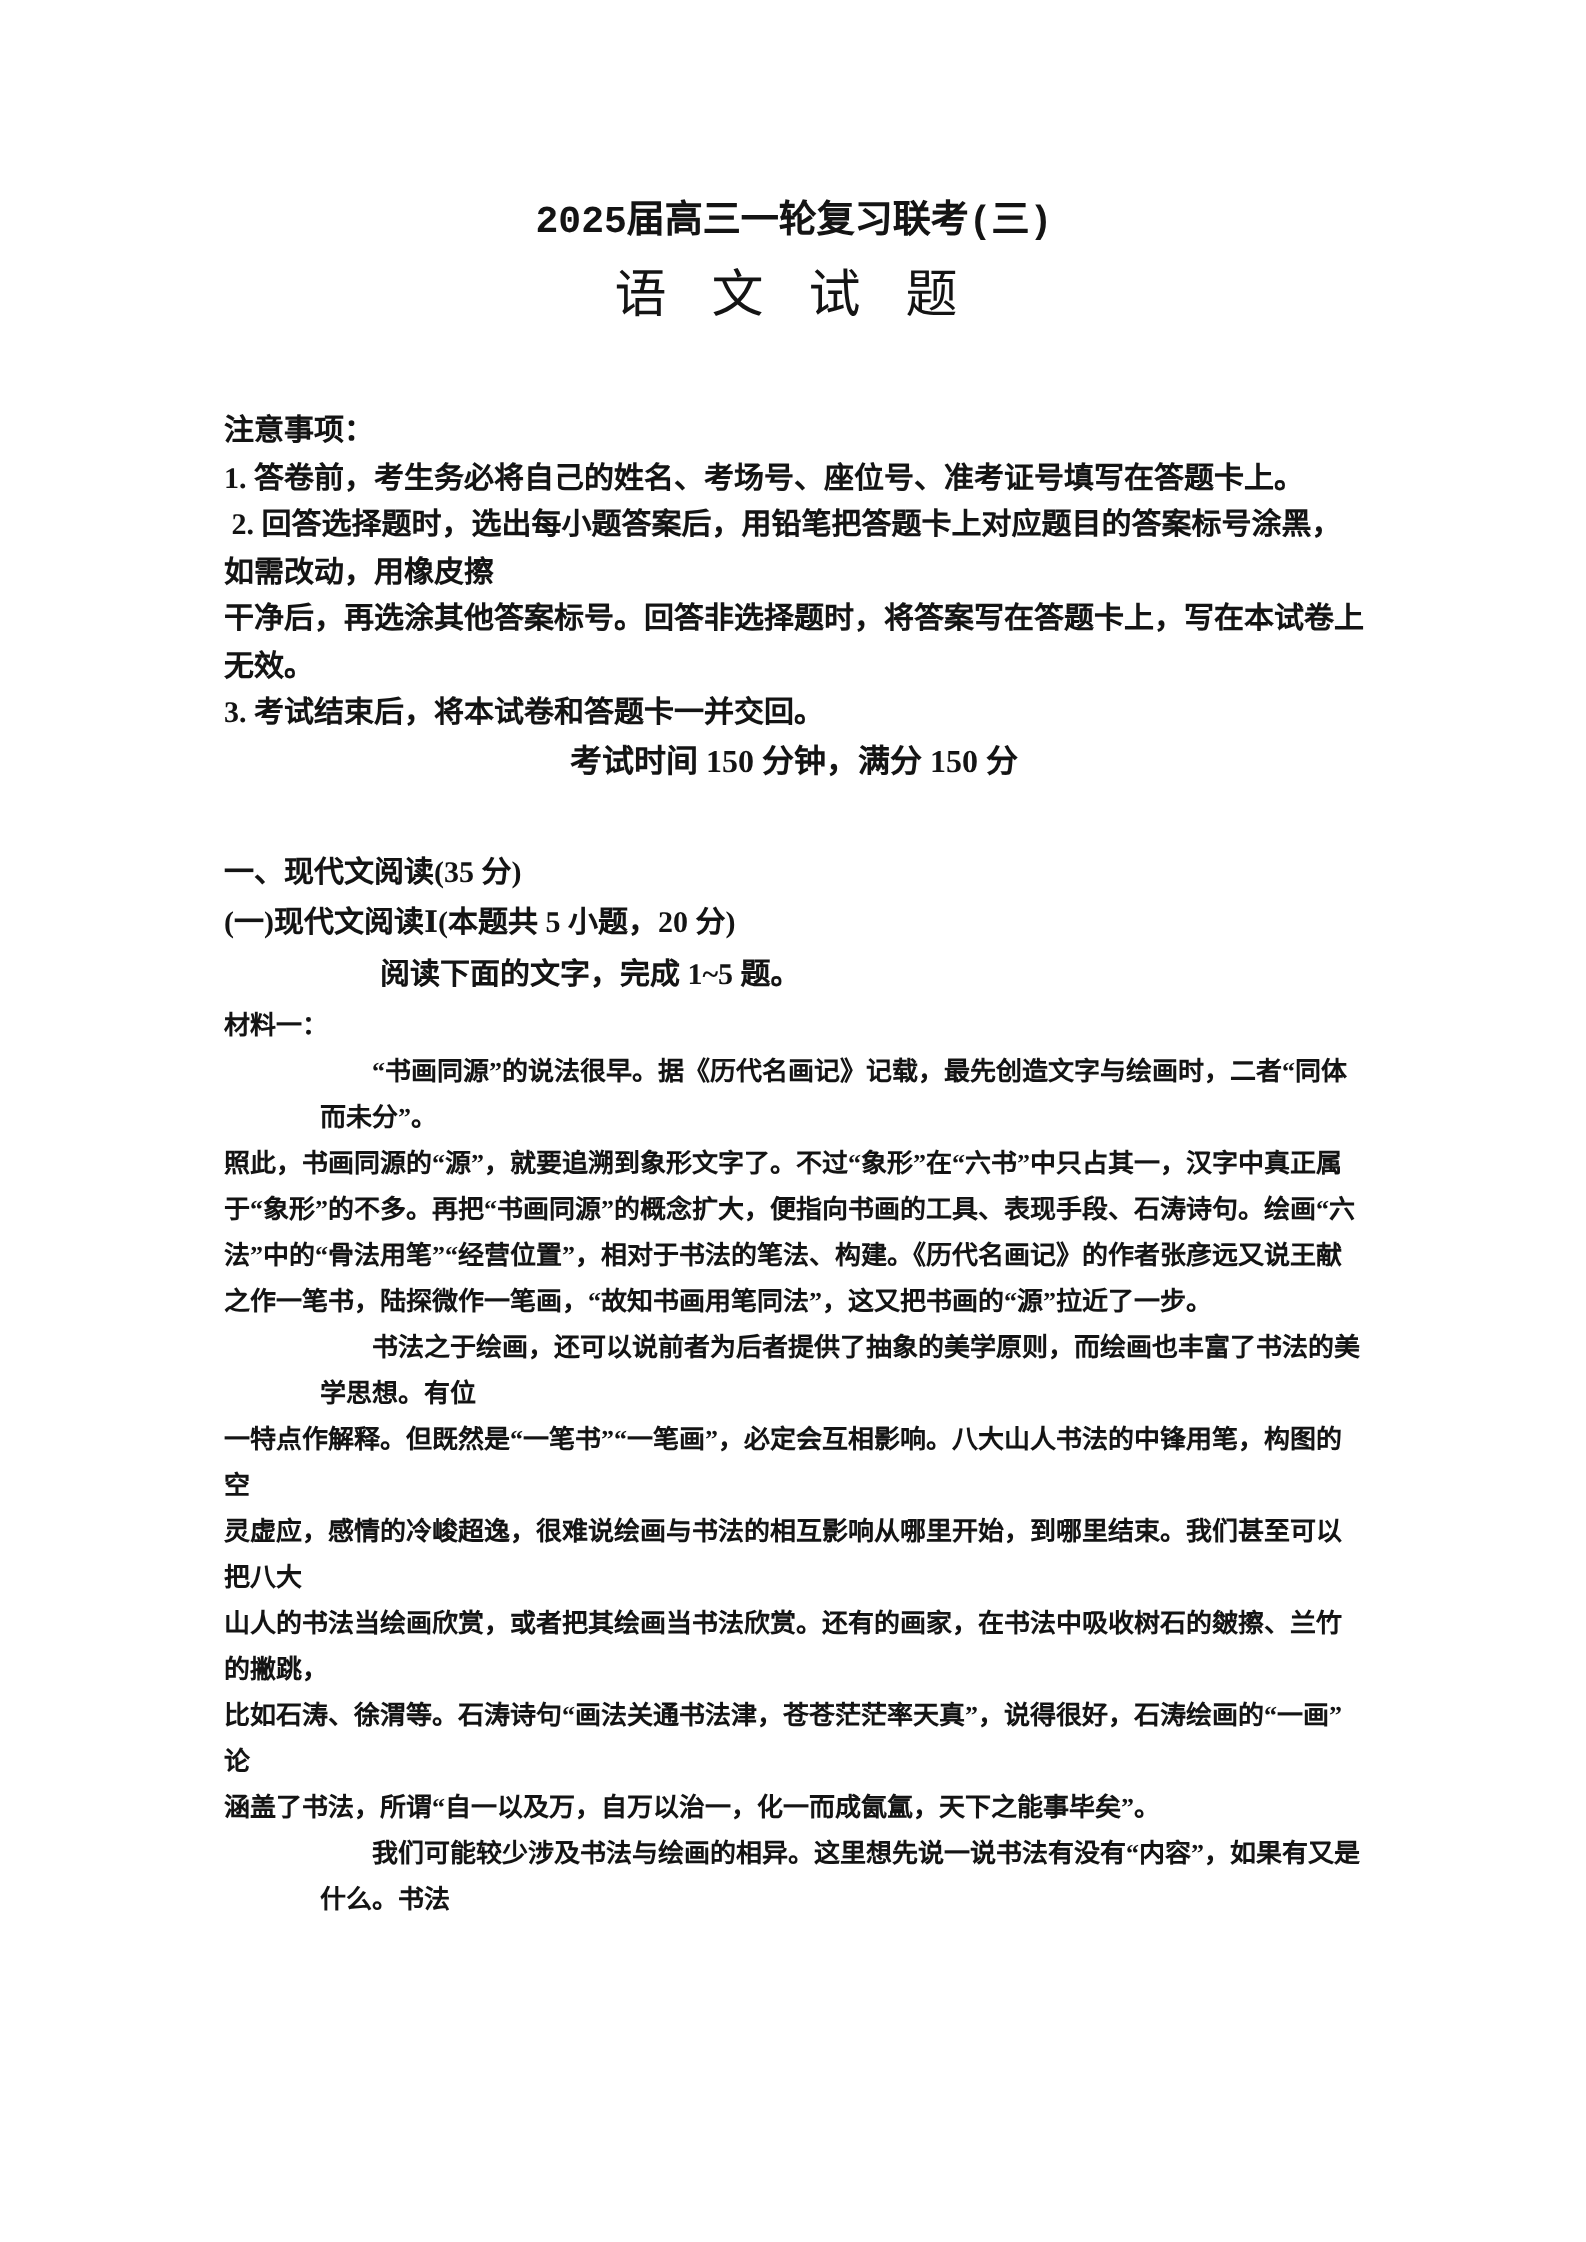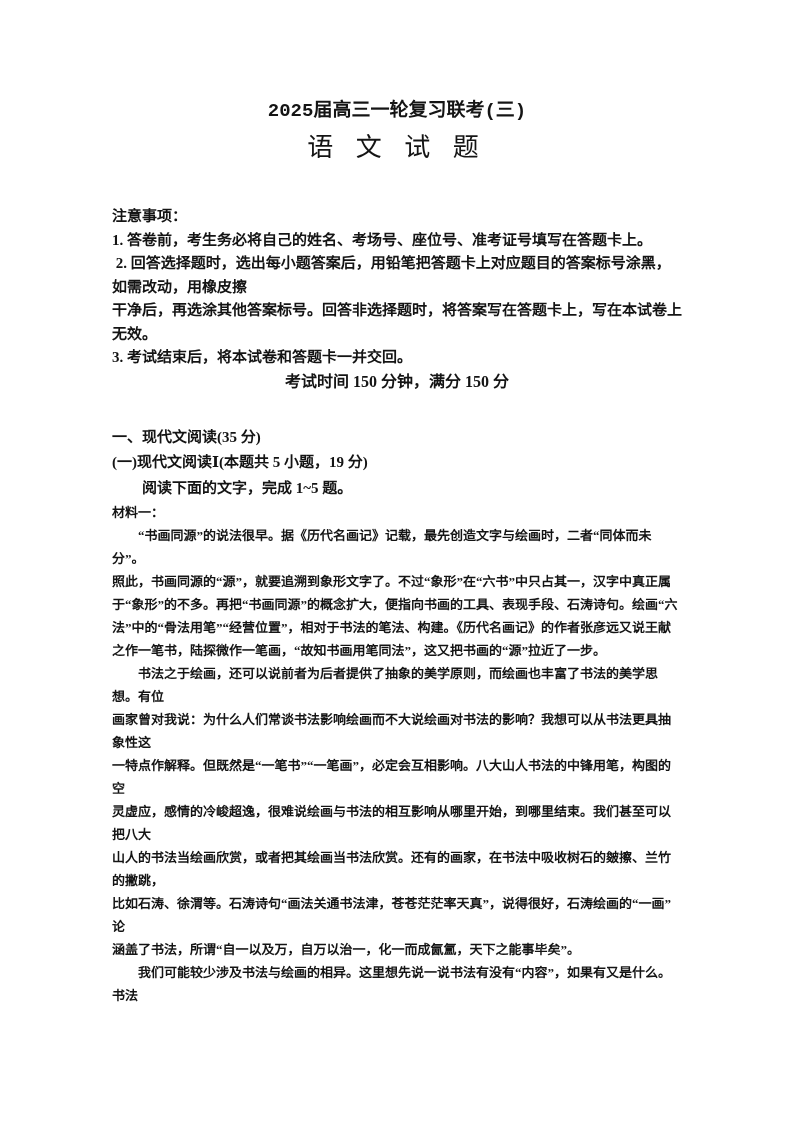--- a/index.html
+++ b/index.html
@@ -58,20 +58,21 @@
     line-height: 25.5px;
     font-weight: 600;
   }
   .body-text {
     font-size: 13px;
     line-height: 23px;
     font-weight: 700;
   }
   .indent {
     text-indent: 2em;
+    margin-left: 48px;
   }
 </style>
 </head>
 <body>
 
 <div class="page">
   <div class="content">
 
     <div class="title1">2025届高三一轮复习联考(三)</div>
     <div class="title2">语 文 试 题</div>
@@ -83,38 +84,37 @@
           <div class="line"> 2. 回答选择题时，选出每小题答案后，用铅笔把答题卡上对应题目的答案标号涂黑，如需改动，用橡皮擦</div>
           <div class="line">干净后，再选涂其他答案标号。回答非选择题时，将答案写在答题卡上，写在本试卷上无效。</div>
           <div class="line">3. 考试结束后，将本试卷和答题卡一并交回。</div>
         </div>
     </div>
 
     <div class="exam-info">考试时间 150 分钟，满分 150 分</div>
 
     <div class="sec">
       <div class="line">一、现代文阅读(35 分)</div>
-      <div class="line">(一)现代文阅读Ⅰ(本题共 5 小题，19 分)</div>
+      <div class="line">(一)现代文阅读Ⅰ(本题共 5 小题，20 分)</div>
       <div class="line indent">阅读下面的文字，完成 1~5 题。</div>
     </div>
 
     <div class="body-text">
       <div class="line">材料一：</div>
 
       <div>
           <div class="line indent">“书画同源”的说法很早。据《历代名画记》记载，最先创造文字与绘画时，二者“同体而未分”。</div>
           <div class="line">照此，书画同源的“源”，就要追溯到象形文字了。不过“象形”在“六书”中只占其一，汉字中真正属</div>
           <div class="line">于“象形”的不多。再把“书画同源”的概念扩大，便指向书画的工具、表现手段、石涛诗句。绘画“六</div>
           <div class="line">法”中的“骨法用笔”“经营位置”，相对于书法的笔法、构建。《历代名画记》的作者张彦远又说王献</div>
           <div class="line">之作一笔书，陆探微作一笔画，“故知书画用笔同法”，这又把书画的“源”拉近了一步。</div>
         </div>
 
       <div>
           <div class="line indent">书法之于绘画，还可以说前者为后者提供了抽象的美学原则，而绘画也丰富了书法的美学思想。有位</div>
-          <div class="line">画家曾对我说：为什么人们常谈书法影响绘画而不大说绘画对书法的影响？我想可以从书法更具抽象性这</div>
           <div class="line">一特点作解释。但既然是“一笔书”“一笔画”，必定会互相影响。八大山人书法的中锋用笔，构图的空</div>
           <div class="line">灵虚应，感情的冷峻超逸，很难说绘画与书法的相互影响从哪里开始，到哪里结束。我们甚至可以把八大</div>
           <div class="line">山人的书法当绘画欣赏，或者把其绘画当书法欣赏。还有的画家，在书法中吸收树石的皴擦、兰竹的撇跳，</div>
           <div class="line">比如石涛、徐渭等。石涛诗句“画法关通书法津，苍苍茫茫率天真”，说得很好，石涛绘画的“一画”论</div>
           <div class="line">涵盖了书法，所谓“自一以及万，自万以治一，化一而成氤氲，天下之能事毕矣”。</div>
         </div>
 
       <div>
           <div class="line indent">我们可能较少涉及书法与绘画的相异。这里想先说一说书法有没有“内容”，如果有又是什么。书法</div>
         </div>

